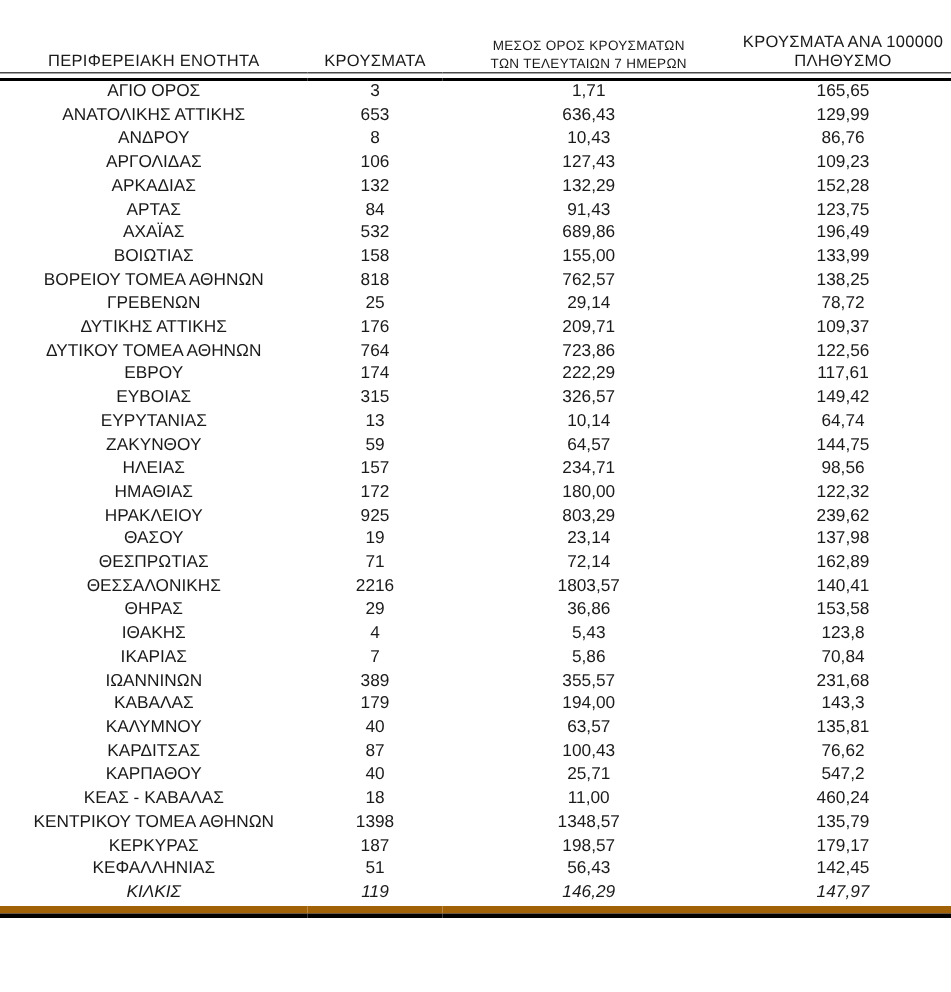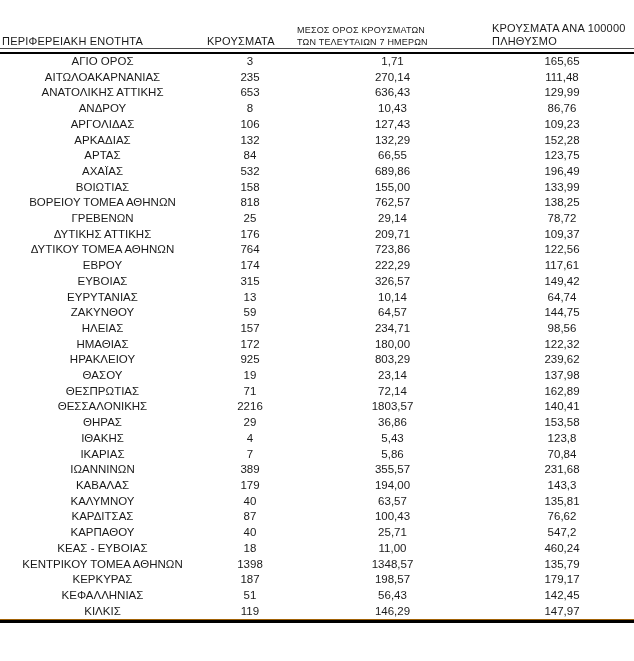--- a/index.html
+++ b/index.html
@@ -25,21 +25,21 @@
   }
   col.c-region  { width: 205px; }
   col.c-cases   { width: 90px;  }
   col.c-avg     { width: 195px; }
   col.c-per100k { width: 144px; }
 
   thead th {
     font-weight: normal;
     font-size: 11px;
     line-height: 13px;
-    text-align: left;
+    text-align: center;
     vertical-align: bottom;
     height: 38px;
     padding: 0 2px 0 2px;
     border-bottom: 1px solid #4a4a4a;
     letter-spacing: 0.2px;
   }
   thead th.small-header {
     font-size: 9px;
     line-height: 11.5px;
   }
@@ -51,21 +51,22 @@
   tbody td {
     font-size: 11.5px;
     height: 15.7px;
     line-height: 15.7px;
     padding: 0 2px;
     text-align: center;
     white-space: nowrap;
     overflow: hidden;
   }
   tbody tr:last-child td {
-    border-bottom: 1px solid #a16207;
+    border-bottom: 5px solid #a16207;
+    font-style: italic;
   }
   tfoot td {
     height: 0;
     padding: 0;
     border-bottom: 3px solid #000000;
   }
   .hline { display: block; }
 </style>
 </head>
 <body>
@@ -100,26 +101,20 @@
       </tr>
     </thead>
     <tbody>
         <tr>
     <td>ΑΓΙΟ ΟΡΟΣ</td>
     <td>3</td>
     <td>1,71</td>
     <td>165,65</td>
   </tr>
         <tr>
-    <td>ΑΙΤΩΛΟΑΚΑΡΝΑΝΙΑΣ</td>
-    <td>235</td>
-    <td>270,14</td>
-    <td>111,48</td>
-  </tr>
-        <tr>
     <td>ΑΝΑΤΟΛΙΚΗΣ ΑΤΤΙΚΗΣ</td>
     <td>653</td>
     <td>636,43</td>
     <td>129,99</td>
   </tr>
         <tr>
     <td>ΑΝΔΡΟΥ</td>
     <td>8</td>
     <td>10,43</td>
     <td>86,76</td>
@@ -132,21 +127,21 @@
   </tr>
         <tr>
     <td>ΑΡΚΑΔΙΑΣ</td>
     <td>132</td>
     <td>132,29</td>
     <td>152,28</td>
   </tr>
         <tr>
     <td>ΑΡΤΑΣ</td>
     <td>84</td>
-    <td>66,55</td>
+    <td>91,43</td>
     <td>123,75</td>
   </tr>
         <tr>
     <td>ΑΧΑΪΑΣ</td>
     <td>532</td>
     <td>689,86</td>
     <td>196,49</td>
   </tr>
         <tr>
     <td>ΒΟΙΩΤΙΑΣ</td>
@@ -280,21 +275,21 @@
     <td>100,43</td>
     <td>76,62</td>
   </tr>
         <tr>
     <td>ΚΑΡΠΑΘΟΥ</td>
     <td>40</td>
     <td>25,71</td>
     <td>547,2</td>
   </tr>
         <tr>
-    <td>ΚΕΑΣ - ΕΥΒΟΙΑΣ</td>
+    <td>ΚΕΑΣ - ΚΑΒΑΛΑΣ</td>
     <td>18</td>
     <td>11,00</td>
     <td>460,24</td>
   </tr>
         <tr>
     <td>ΚΕΝΤΡΙΚΟΥ ΤΟΜΕΑ ΑΘΗΝΩΝ</td>
     <td>1398</td>
     <td>1348,57</td>
     <td>135,79</td>
   </tr>

